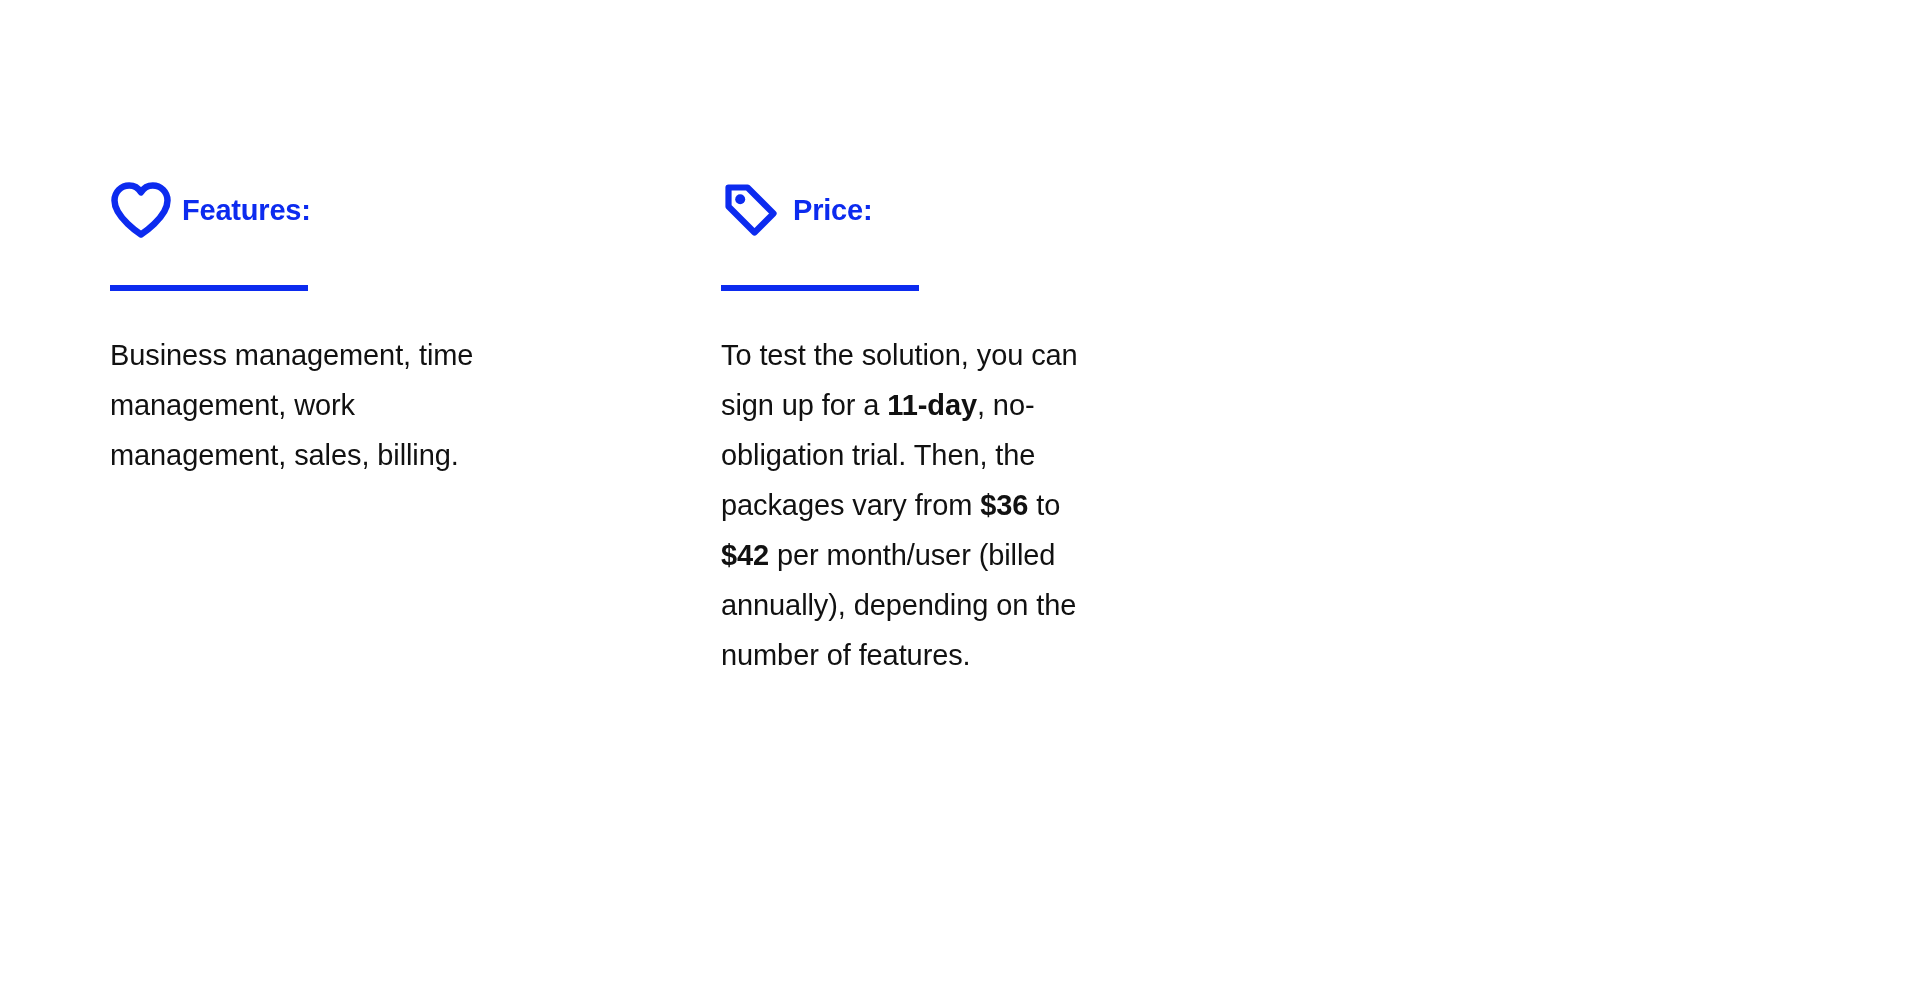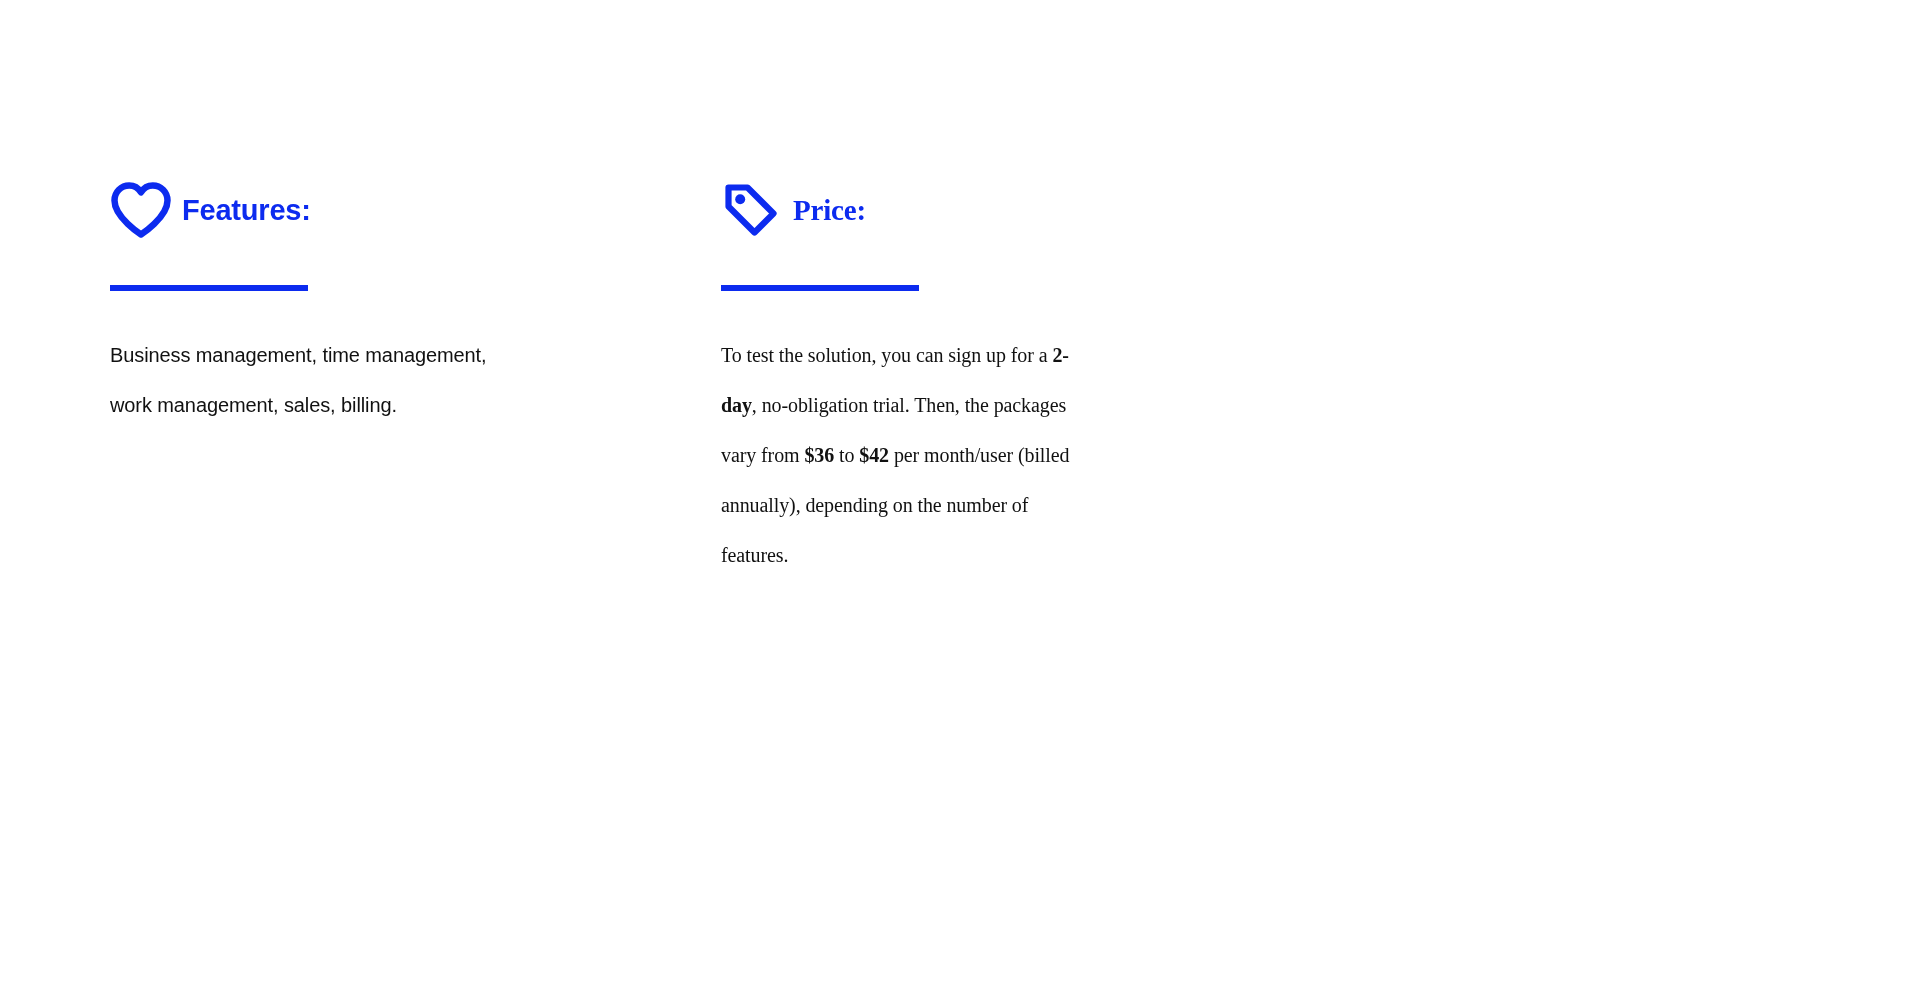--- a/index.html
+++ b/index.html
@@ -31,21 +31,20 @@
     padding-left: 110px;
   }
 
   .column {
     width: 430px;
     margin-right: 181px;
     box-sizing: border-box;
   }
   .column:last-child {
     margin-right: 0;
-    font-family: Liberation Serif, serif;
   }
 
   
   .col-head {
     display: flex;
     align-items: center;
     height: 70px;
   }
 
   .col-icon {
@@ -74,21 +73,21 @@
   .col-rule {
     width: 198px;
     height: 6px;
     background: #0c2bef;
     margin-top: 40px;
   }
 
   
   .col-body {
     margin-top: 39px;
-    font-size: 20px;
+    font-size: 29px;
     line-height: 50px;
     color: #111111;
     letter-spacing: -0.1px;
   }
   .col-body b {
     font-weight: bold;
   }
 
   
   .column.price .col-body {
@@ -125,17 +124,17 @@
       <div class="col-head">
         <span class="col-icon" style="color: rgb(12, 43, 239);">
           <svg width="60" height="60" viewBox="0 0 60 60" fill="none" aria-hidden="true">
             <path d="M7.5 7.5 L26.5 7.5 L52.5 33.5 L33.5 52.5 L7.5 26.5 Z" stroke="currentColor" stroke-width="6.2" stroke-linejoin="round" stroke-linecap="round"></path>
             <circle cx="19.2" cy="19.2" r="5" fill="currentColor"></circle>
           </svg>
         </span>
         <span class="col-title" style="color: rgb(12, 43, 239);">Price:</span>
       </div>
       <div class="col-rule" style="background: rgb(12, 43, 239);"></div>
-      <div class="col-body" style="color: rgb(17, 17, 17);"><span>To test the solution, you can sign up for a </span><b>2-day</b><span>, no-obligation trial. Then, the packages vary from </span><b>$36</b><span> to </span><b>$42</b><span> per month/user (billed annually), depending on the number of features.</span></div>
+      <div class="col-body" style="color: rgb(17, 17, 17);"><span>To test the solution, you can sign up for a </span><b>11-day</b><span>, no-obligation trial. Then, the packages vary from </span><b>$36</b><span> to </span><b>$42</b><span> per month/user (billed annually), depending on the number of features.</span></div>
     </div>
 
   </div>
 </div>
 
 </body></html>

